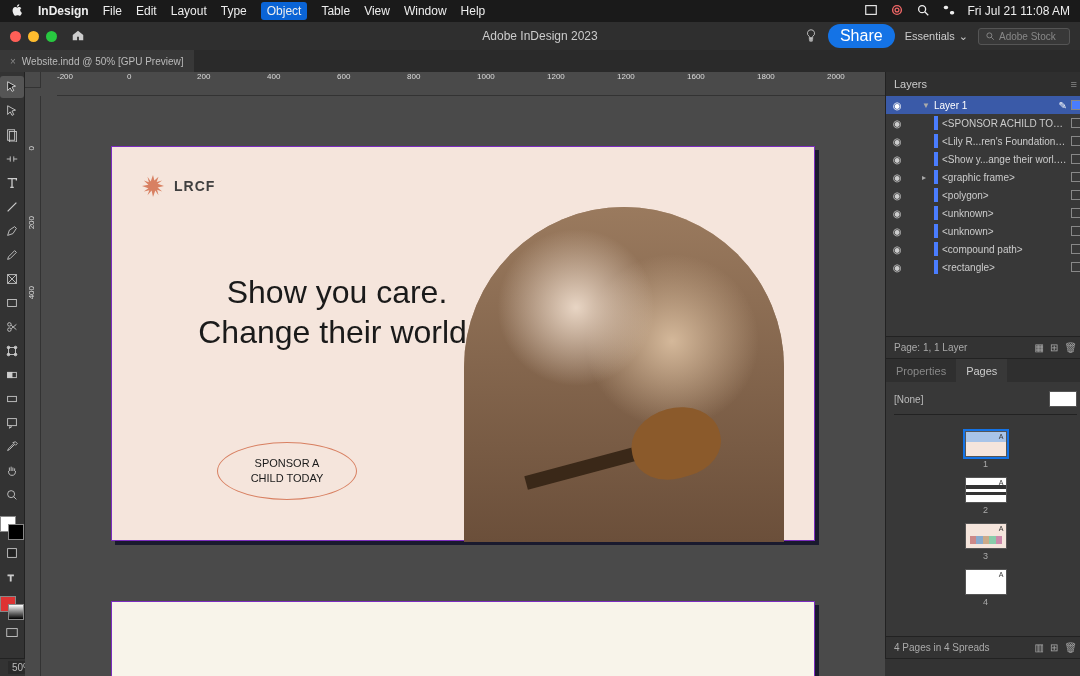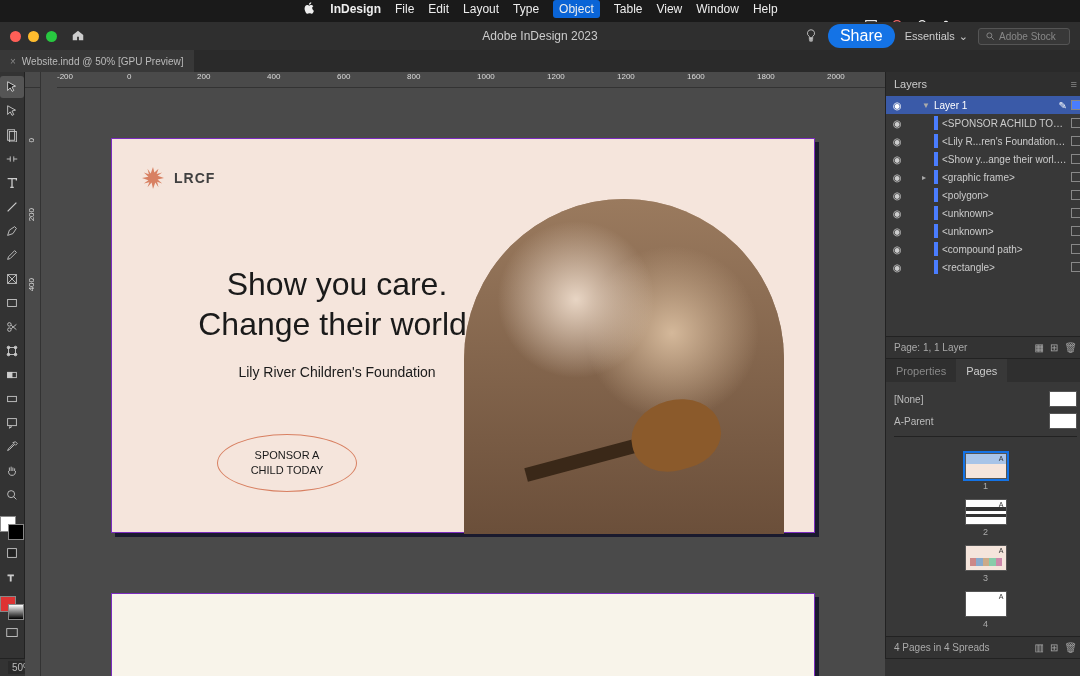--- a/index.html
+++ b/index.html
@@ -1,19 +1,19 @@
 <!DOCTYPE html>
 <html><head>
 <meta charset="utf-8">
 <style>
 * { margin:0; padding:0; box-sizing:border-box; font-family:-apple-system,BlinkMacSystemFont,"Segoe UI",sans-serif; }
 body { width:1080px; height:676px; background:#333; overflow:hidden; color:#ccc; font-size:11px; user-select:none; }
 
 
-.macbar { height:22px; background:#1a1a1a; display:flex; align-items:center; padding:0 10px; color:#eee; font-size:12px;flex-direction:column; }
+.macbar { height:22px; background:#1a1a1a; display:flex; align-items:center; padding:0 10px; color:#eee; font-size:12px; }
 .macbar .left { display:flex; align-items:center; gap:14px; }
 .macbar .left .app { font-weight:600; }
 .macbar .left span { cursor:default; }
 .macbar .left span.hl { background:#0a64d6; padding:2px 6px; border-radius:3px; }
 .macbar .right { margin-left:auto; display:flex; align-items:center; gap:12px; }
 .macbar svg { width:14px; height:14px; fill:#eee; }
 
 
 .winbar { height:28px; background:#2f2f2f; display:flex; align-items:center; padding:0 10px; position:relative; }
 .traffic { display:flex; gap:7px; }
@@ -40,21 +40,21 @@
 .tool.sel { background:#555; }
 .tool svg { width:14px; height:14px; fill:#ccc; stroke:#ccc; }
 .swatches { margin-top:8px; width:24px; height:24px; position:relative; }
 .swatches .fg{position:absolute;top:0;left:0;width:16px;height:16px;background:#fff;border:1px solid #888;}
 .swatches .bg{position:absolute;bottom:0;right:0;width:16px;height:16px;background:#000;border:1px solid #888;}
 .swatches2 { margin-top:6px; }
 .swatches2 .fg{background:#d33;}
 
 
 .canvas-wrap { flex:1; display:flex; flex-direction:column; background:#4a4a4a; }
-.ruler-h { height:16px; background:#4a4a4a; position:relative; border-bottom:1px solid #333; overflow:hidden; margin-left:16px;}
+.ruler-h { height:24px; background:#4a4a4a; position:relative; border-bottom:1px solid #333; overflow:hidden; margin-left:16px;}
 .ruler-h .tick { position:absolute; top:0; font-size:8px; color:#ddd; }
 .canvas-inner { flex:1; display:flex; }
 .ruler-v { width:16px; background:#4a4a4a; border-right:1px solid #333; position:relative; overflow:hidden;}
 .ruler-v .tick { position:absolute; left:2px; font-size:8px; color:#ddd; writing-mode:vertical-rl; transform:rotate(180deg);}
 .viewport { flex:1; background:#4a4a4a; overflow:hidden; position:relative; padding:50px 70px 0 70px;}
 
 
 .page { width:704px; height:395px; background:#f5e5dc; box-shadow:4px 4px 0 #1a1a2e; position:relative; border:1px solid #7b2cbf; margin-bottom:60px;}
 .page2 { width:704px; height:100px; background:#f8f4ea; box-shadow:4px 4px 0 #1a1a2e; border:1px solid #7b2cbf;}
 .logo { position:absolute; top:28px; left:30px; display:flex; align-items:center; gap:10px; }
@@ -350,21 +350,20 @@
           <div class="logo">
             <svg class="logo-burst" viewBox="0 0 24 24">
                 <g fill="#d88062">
                   <path d="M12 0l1.5 6L18 2l-2 5.5L22 6l-5 3.5L24 12l-7 1.5L22 18l-5.5-2L18 22l-3.5-5L12 24l-1.5-7L6 22l2-5.5L2 18l5-3.5L0 12l7-1.5L2 6l5.5 2L6 2l3.5 5z"></path>
                 </g>
               </svg>
             <span class="logo-text">LRCF</span>
           </div>
           <div class="headline">
             <h1><span>Show you care.</span><br><span>Change their world.</span></h1>
-            <div class="subhead">Lily River Children's Foundation</div>
           </div>
           <div class="cta">
               <span><span>SPONSOR A</span><br><span>CHILD TODAY</span></span>
             </div>
           <div class="hero">
             <div class="hero-img">
               <div class="guitar">
                   <div class="guitar-neck"></div>
                   <div class="guitar-body"></div>
                 </div>
@@ -476,24 +475,20 @@
     <div class="props-tabs">
       <span>Properties</span>
       <span class="act">Pages</span>
     </div>
     <div class="masters">
       <div class="master-row">
           <span>[None]</span>
           <span class="master-thumb" style="background:#fff;position:relative;">
             <span style="position:absolute;inset:0;"></span>
           </span>
-        </div>
-      <div class="master-row">
-          <span>A-Parent</span>
-          <span class="master-thumb"></span>
         </div>
       <div class="masters-divider"></div>
     </div>
     <div class="page-thumbs">
       <div>
         <div class="pthumb pt1 sel">
             <span class="badge">A</span>
           </div>
         <div class="pthumb-num">1</div>
       </div>

